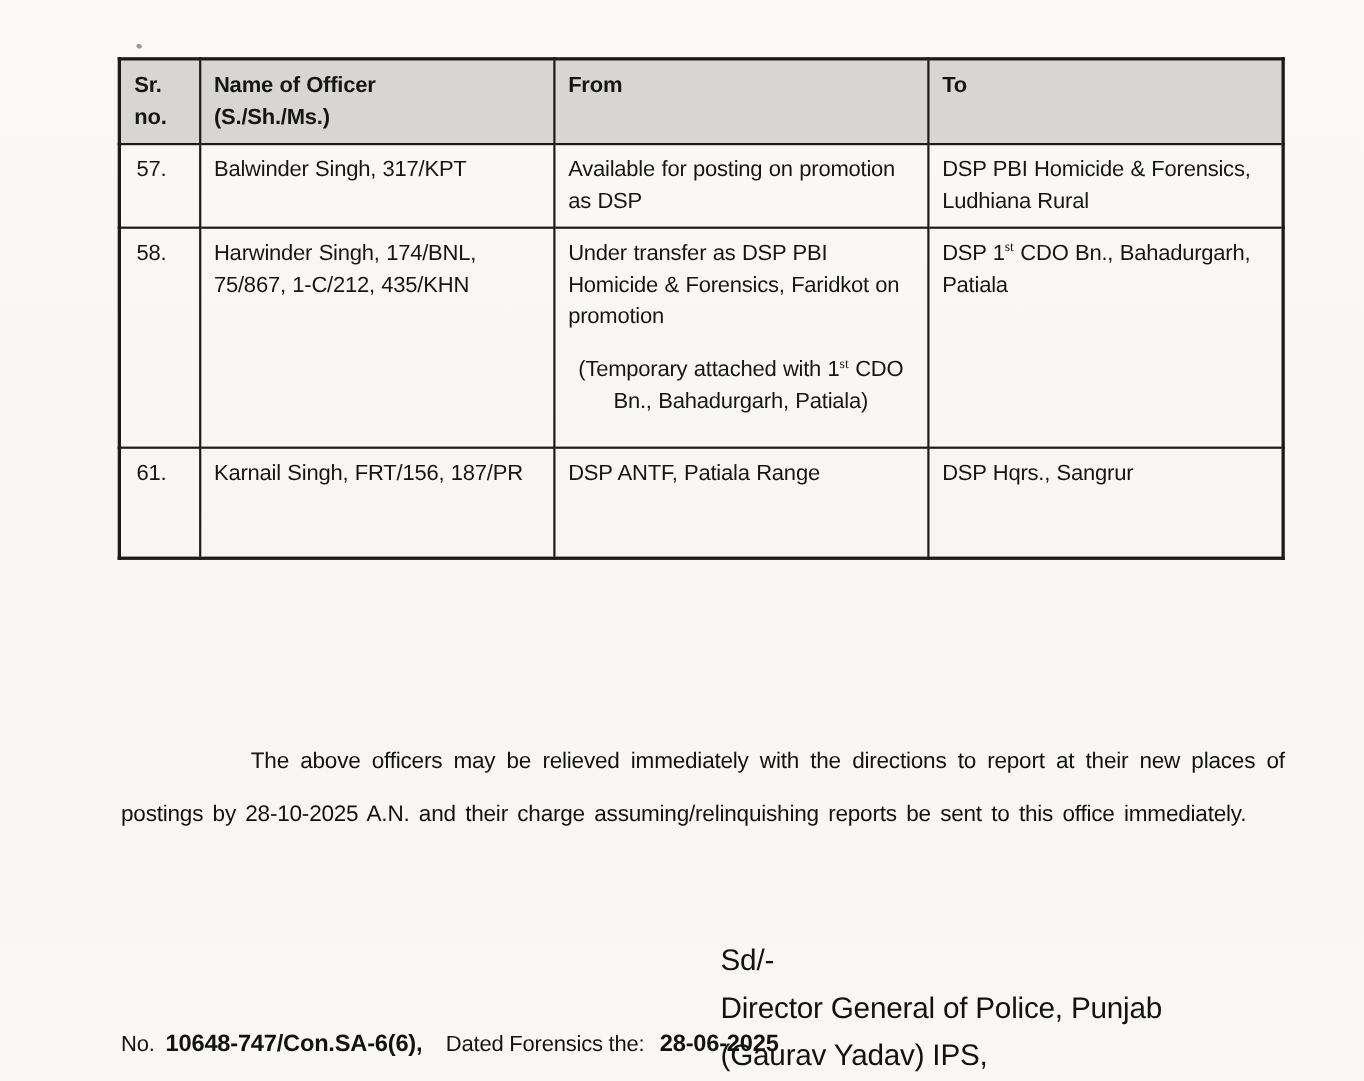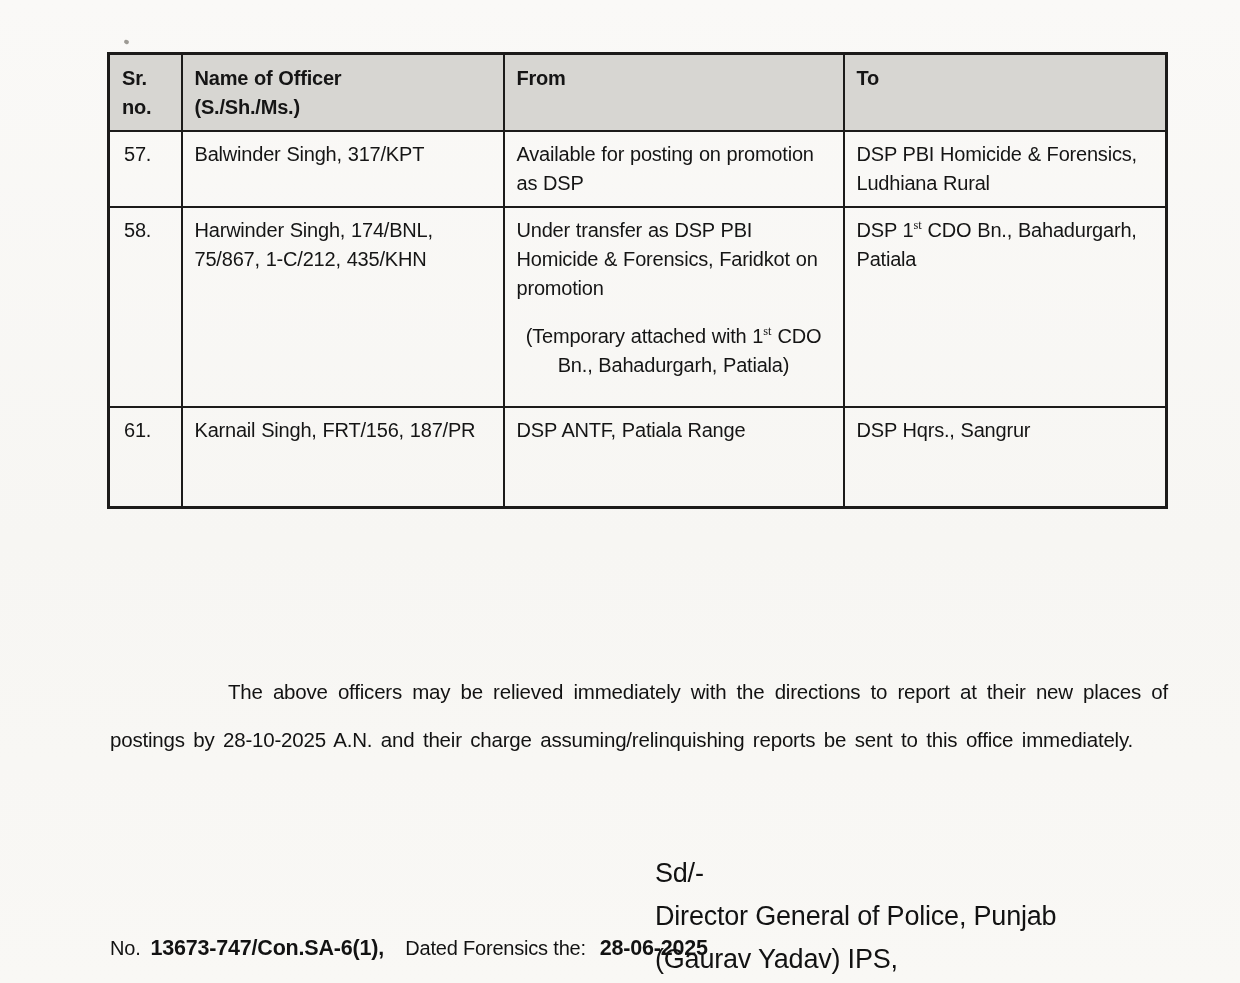--- a/index.html
+++ b/index.html
@@ -174,17 +174,17 @@
 
   <div class="body-paragraph">The above officers may be relieved immediately with the directions to report at their new places of postings by 28-10-2025 A.N. and their charge assuming/relinquishing reports be sent to this office immediately.</div>
 
   <div class="signature">
     <div>Sd/-</div>
     <div>Director General of Police, Punjab</div>
     <div>(Gaurav Yadav) IPS,</div>
   </div>
 
   <div class="ref-line">
-    <span class="ref-no-label">No.</span><span class="ref-number">13673-747/Con.SA-6(1),</span>
+    <span class="ref-no-label">No.</span><span class="ref-number">10648-747/Con.SA-6(6),</span>
     <span class="dated-label">Dated Forensics the:</span><span class="dated-value">28-06-2025</span>
   </div>
 
 </div>
 
 </body></html>

